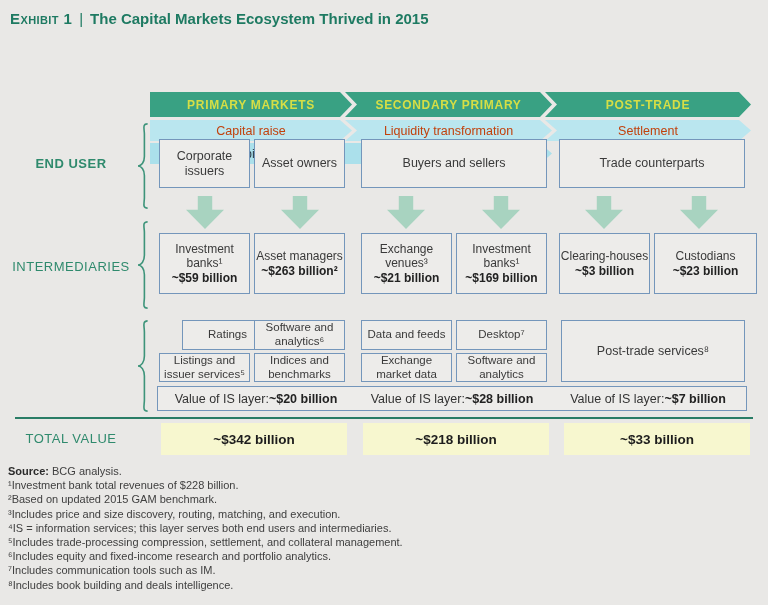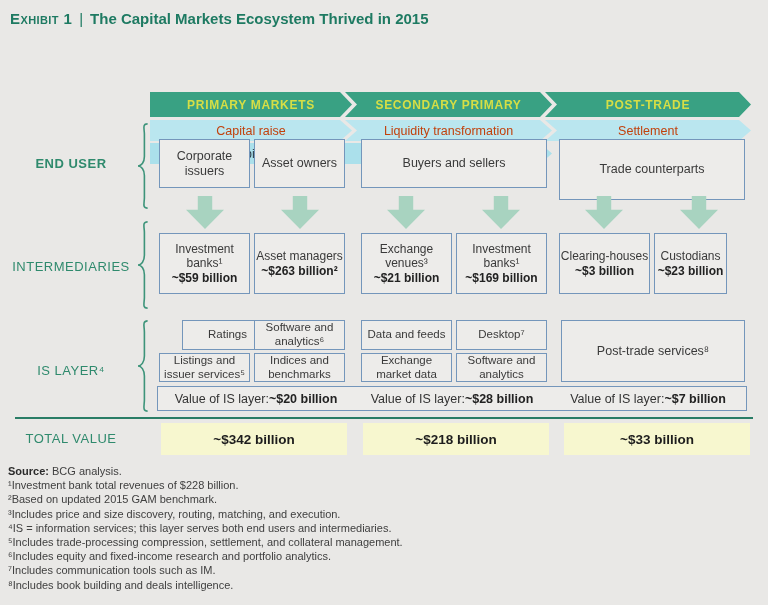--- a/index.html
+++ b/index.html
@@ -69,21 +69,21 @@
   <div class="band band-first band-blue2" style="left:150px;top:99px;width:202px;height:21px;padding-left:28px;">Capital placement</div>
   <div class="band band-mid band-blue2" style="left:345px;top:99px;width:207px;height:21px;">Risk transfer</div>
 
   <div class="rowlabel" style="top:156px;font-weight:bold;">END USER</div>
   <svg class="brace" style="left:134px;top:123px;height:86px;" viewBox="0 0 20 100" preserveAspectRatio="none">
     <path d="M17 1 C10 1 13 7 13 13 L13 39 C13 46 9 50 5 50 C9 50 13 54 13 61 L13 87 C13 93 10 99 17 99" fill="none" stroke="#3d947a" stroke-width="1.6" vector-effect="non-scaling-stroke"></path>
   </svg>
   <div class="box box-lg" style="left:159px;top:139px;width:91px;height:49px;">Corporate issuers</div>
   <div class="box box-lg" style="left:254px;top:139px;width:91px;height:49px;">Asset owners</div>
   <div class="box box-lg" style="left:361px;top:139px;width:186px;height:49px;">Buyers and sellers</div>
-  <div class="box box-lg" style="left:559px;top:139px;width:186px;height:61px;">Trade counterparts</div>
+  <div class="box box-lg" style="left:559px;top:139px;width:186px;height:49px;">Trade counterparts</div>
 
   <div class="arrow" style="left:186px;top:196px;"></div>
   <div class="arrow" style="left:281px;top:196px;"></div>
   <div class="arrow" style="left:387px;top:196px;"></div>
   <div class="arrow" style="left:482px;top:196px;"></div>
   <div class="arrow" style="left:585px;top:196px;"></div>
   <div class="arrow" style="left:680px;top:196px;"></div>
 
   <div class="rowlabel" style="top:259px;">INTERMEDIARIES</div>
   <svg class="brace" style="left:134px;top:221px;height:88px;" viewBox="0 0 20 100" preserveAspectRatio="none">
@@ -102,26 +102,25 @@
     <div class="bval">~$21 billion</div>
   </div>
   <div class="box" style="left:456px;top:233px;width:91px;height:61px;">
     <div class="bname">Investment banks¹</div>
     <div class="bval">~$169 billion</div>
   </div>
   <div class="box" style="left:559px;top:233px;width:91px;height:61px;">
     <div class="bname">Clearing-houses</div>
     <div class="bval">~$3 billion</div>
   </div>
-  <div class="box" style="left:654px;top:233px;width:73px;height:61px;">
+  <div class="box" style="left:654px;top:233px;width:103px;height:61px;">
     <div class="bname">Custodians</div>
     <div class="bval">~$23 billion</div>
   </div>
 
-  <div class="rowlabel" style="top:363px;">IS LAYER⁴</div>
   <svg class="brace" style="left:134px;top:320px;height:92px;" viewBox="0 0 20 100" preserveAspectRatio="none">
     <path d="M17 1 C10 1 13 7 13 13 L13 39 C13 46 9 50 5 50 C9 50 13 54 13 61 L13 87 C13 93 10 99 17 99" fill="none" stroke="#3d947a" stroke-width="1.6" vector-effect="non-scaling-stroke"></path>
   </svg>
   <div class="box box-sm" style="left:159px;top:320px;width:91px;height:30px;margin-left:23px;">Ratings</div>
   <div class="box box-sm" style="left:254px;top:320px;width:91px;height:30px;">Software and analytics⁶</div>
   <div class="box box-sm" style="left:361px;top:320px;width:91px;height:30px;">Data and feeds</div>
   <div class="box box-sm" style="left:456px;top:320px;width:91px;height:30px;">Desktop⁷</div>
   <div class="box box-sm" style="left:159px;top:353px;width:91px;height:29px;">Listings and issuer services⁵</div>
   <div class="box box-sm" style="left:254px;top:353px;width:91px;height:29px;">Indices and benchmarks</div>
   <div class="box box-sm" style="left:361px;top:353px;width:91px;height:29px;">Exchange market data</div>

